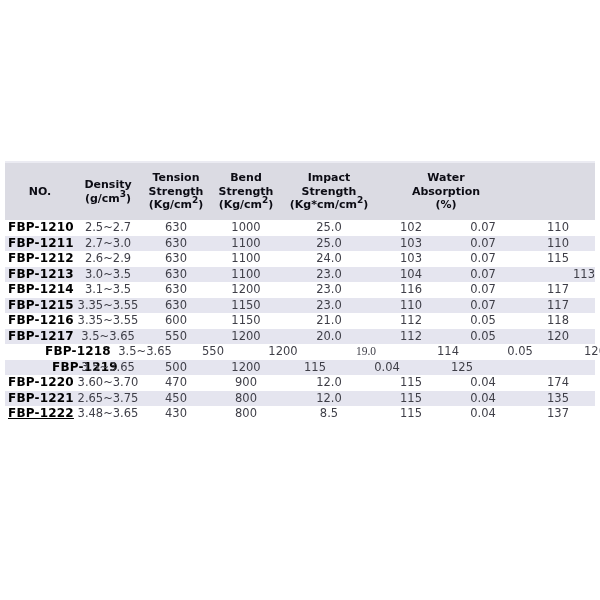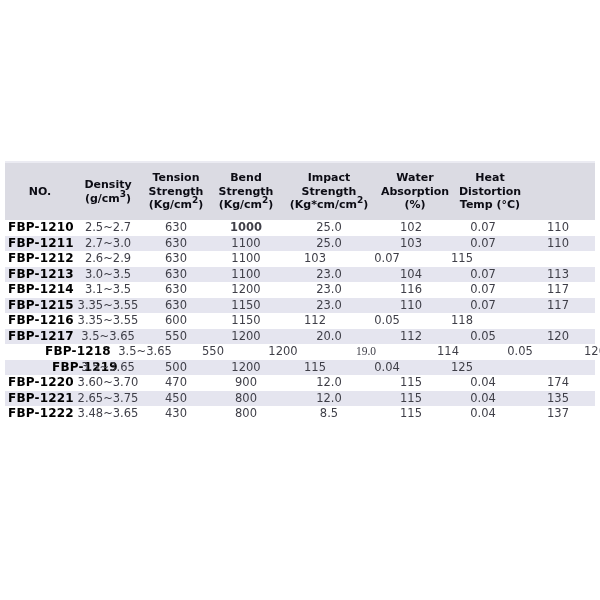--- a/index.html
+++ b/index.html
@@ -95,70 +95,66 @@
         <div class="hcell" style="width: 70px;">
           <div class="hline"><span>Bend</span></div>
           <div class="hline"><span>Strength</span></div>
           <div class="hline"><span>(Kg/cm</span><sup>2</sup><span>)</span></div>
         </div>
         <div class="hcell" style="width: 96px;">
           <div class="hline"><span>Impact</span></div>
           <div class="hline"><span>Strength</span></div>
           <div class="hline"><span>(Kg*cm/cm</span><sup>2</sup><span>)</span></div>
         </div>
-        <div class="hcell" style="width: 76px;">
+        <div class="hcell" style="width: 76px; margin-left: 31px;">
           <div class="hline"><span>Water</span></div>
           <div class="hline"><span>Absorption</span></div>
           <div class="hline"><span>(%)</span></div>
         </div>
-        <div class="hcell" style="width: 74px;">
-          <div class="hline"><span>Heat</span></div>
-          <div class="hline"><span>Distortion</span></div>
-          <div class="hline"><span>Temp (°C)</span></div>
-        </div>
       </div>
     <div class="tbody" id="tbody">
         <div class="trow">
           <div class="cell col-no" style="width: 70px;">FBP-1210</div>
           <div class="cell col-density" style="width: 66px;">2.5~2.7</div>
           <div class="cell col-tension" style="width: 70px;">630</div>
-          <div class="cell col-bend" style="width: 70px; font-weight: bold;">1000</div>
+          <div class="cell col-bend" style="width: 70px;">1000</div>
           <div class="cell col-impact" style="width: 96px;">25.0</div>
           <div class="cell col-hardness" style="width: 68px;">102</div>
           <div class="cell col-water" style="width: 76px;">0.07</div>
           <div class="cell col-heat" style="width: 74px;">110</div>
         </div>
         <div class="trow striped">
           <div class="cell col-no" style="width: 70px;">FBP-1211</div>
           <div class="cell col-density" style="width: 66px;">2.7~3.0</div>
           <div class="cell col-tension" style="width: 70px;">630</div>
           <div class="cell col-bend" style="width: 70px;">1100</div>
           <div class="cell col-impact" style="width: 96px;">25.0</div>
           <div class="cell col-hardness" style="width: 68px;">103</div>
           <div class="cell col-water" style="width: 76px;">0.07</div>
           <div class="cell col-heat" style="width: 74px;">110</div>
         </div>
         <div class="trow">
           <div class="cell col-no" style="width: 70px;">FBP-1212</div>
           <div class="cell col-density" style="width: 66px;">2.6~2.9</div>
           <div class="cell col-tension" style="width: 70px;">630</div>
           <div class="cell col-bend" style="width: 70px;">1100</div>
+          <div class="cell col-impact" style="width: 96px;">24.0</div>
           <div class="cell col-hardness" style="width: 68px;">103</div>
           <div class="cell col-water" style="width: 76px;">0.07</div>
           <div class="cell col-heat" style="width: 74px;">115</div>
         </div>
         <div class="trow striped">
           <div class="cell col-no" style="width: 70px;">FBP-1213</div>
           <div class="cell col-density" style="width: 66px;">3.0~3.5</div>
           <div class="cell col-tension" style="width: 70px;">630</div>
           <div class="cell col-bend" style="width: 70px;">1100</div>
           <div class="cell col-impact" style="width: 96px;">23.0</div>
           <div class="cell col-hardness" style="width: 68px;">104</div>
           <div class="cell col-water" style="width: 76px;">0.07</div>
-          <div class="cell col-heat" style="width: 74px;">113</div>
+          <div class="cell col-heat" style="width: 74px; text-align: right;">113</div>
         </div>
         <div class="trow">
           <div class="cell col-no" style="width: 70px;">FBP-1214</div>
           <div class="cell col-density" style="width: 66px;">3.1~3.5</div>
           <div class="cell col-tension" style="width: 70px;">630</div>
           <div class="cell col-bend" style="width: 70px;">1200</div>
           <div class="cell col-impact" style="width: 96px;">23.0</div>
           <div class="cell col-hardness" style="width: 68px;">116</div>
           <div class="cell col-water" style="width: 76px;">0.07</div>
           <div class="cell col-heat" style="width: 74px;">117</div>
@@ -171,20 +167,21 @@
           <div class="cell col-impact" style="width: 96px;">23.0</div>
           <div class="cell col-hardness" style="width: 68px;">110</div>
           <div class="cell col-water" style="width: 76px;">0.07</div>
           <div class="cell col-heat" style="width: 74px;">117</div>
         </div>
         <div class="trow">
           <div class="cell col-no" style="width: 70px;">FBP-1216</div>
           <div class="cell col-density" style="width: 66px;">3.35~3.55</div>
           <div class="cell col-tension" style="width: 70px;">600</div>
           <div class="cell col-bend" style="width: 70px;">1150</div>
+          <div class="cell col-impact" style="width: 96px;">21.0</div>
           <div class="cell col-hardness" style="width: 68px;">112</div>
           <div class="cell col-water" style="width: 76px;">0.05</div>
           <div class="cell col-heat" style="width: 74px;">118</div>
         </div>
         <div class="trow striped">
           <div class="cell col-no" style="width: 70px;">FBP-1217</div>
           <div class="cell col-density" style="width: 66px;">3.5~3.65</div>
           <div class="cell col-tension" style="width: 70px;">550</div>
           <div class="cell col-bend" style="width: 70px;">1200</div>
           <div class="cell col-impact" style="width: 96px;">20.0</div>
@@ -225,21 +222,21 @@
           <div class="cell col-no" style="width: 70px;">FBP-1221</div>
           <div class="cell col-density" style="width: 66px;">2.65~3.75</div>
           <div class="cell col-tension" style="width: 70px;">450</div>
           <div class="cell col-bend" style="width: 70px;">800</div>
           <div class="cell col-impact" style="width: 96px;">12.0</div>
           <div class="cell col-hardness" style="width: 68px;">115</div>
           <div class="cell col-water" style="width: 76px;">0.04</div>
           <div class="cell col-heat" style="width: 74px;">135</div>
         </div>
         <div class="trow">
-          <div class="cell col-no" style="width: 70px;">FBP-1222</div>
+          <div class="cell col-no" style="width: 70px; text-decoration: underline;">FBP-1222</div>
           <div class="cell col-density" style="width: 66px;">3.48~3.65</div>
           <div class="cell col-tension" style="width: 70px;">430</div>
           <div class="cell col-bend" style="width: 70px;">800</div>
           <div class="cell col-impact" style="width: 96px;">8.5</div>
           <div class="cell col-hardness" style="width: 68px;">115</div>
           <div class="cell col-water" style="width: 76px;">0.04</div>
           <div class="cell col-heat" style="width: 74px;">137</div>
         </div>
       </div>
   </div>

